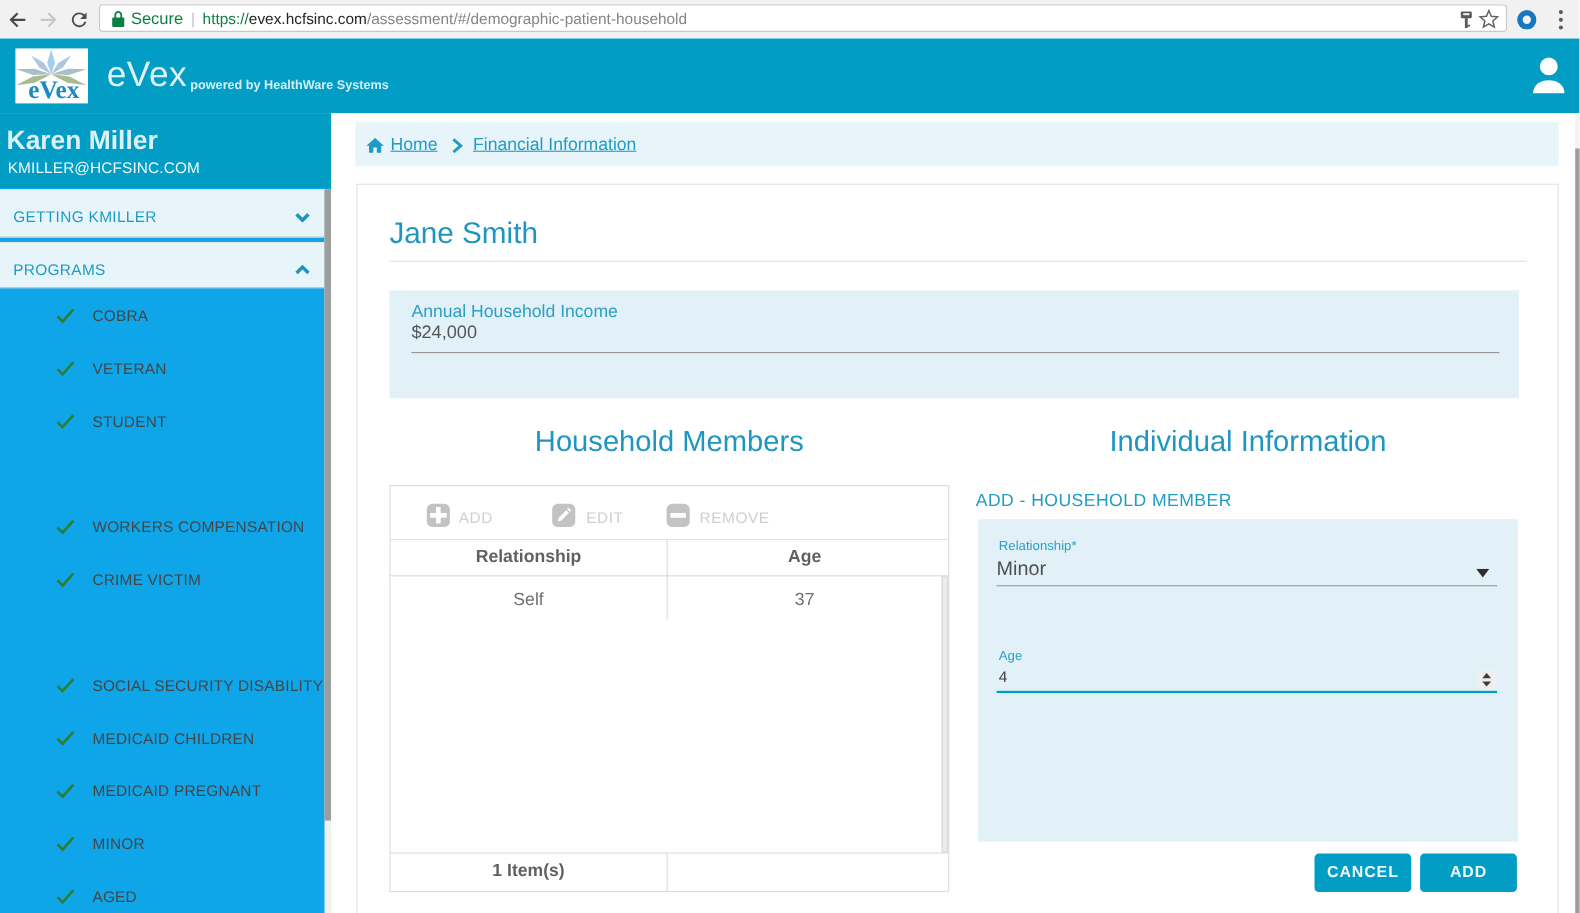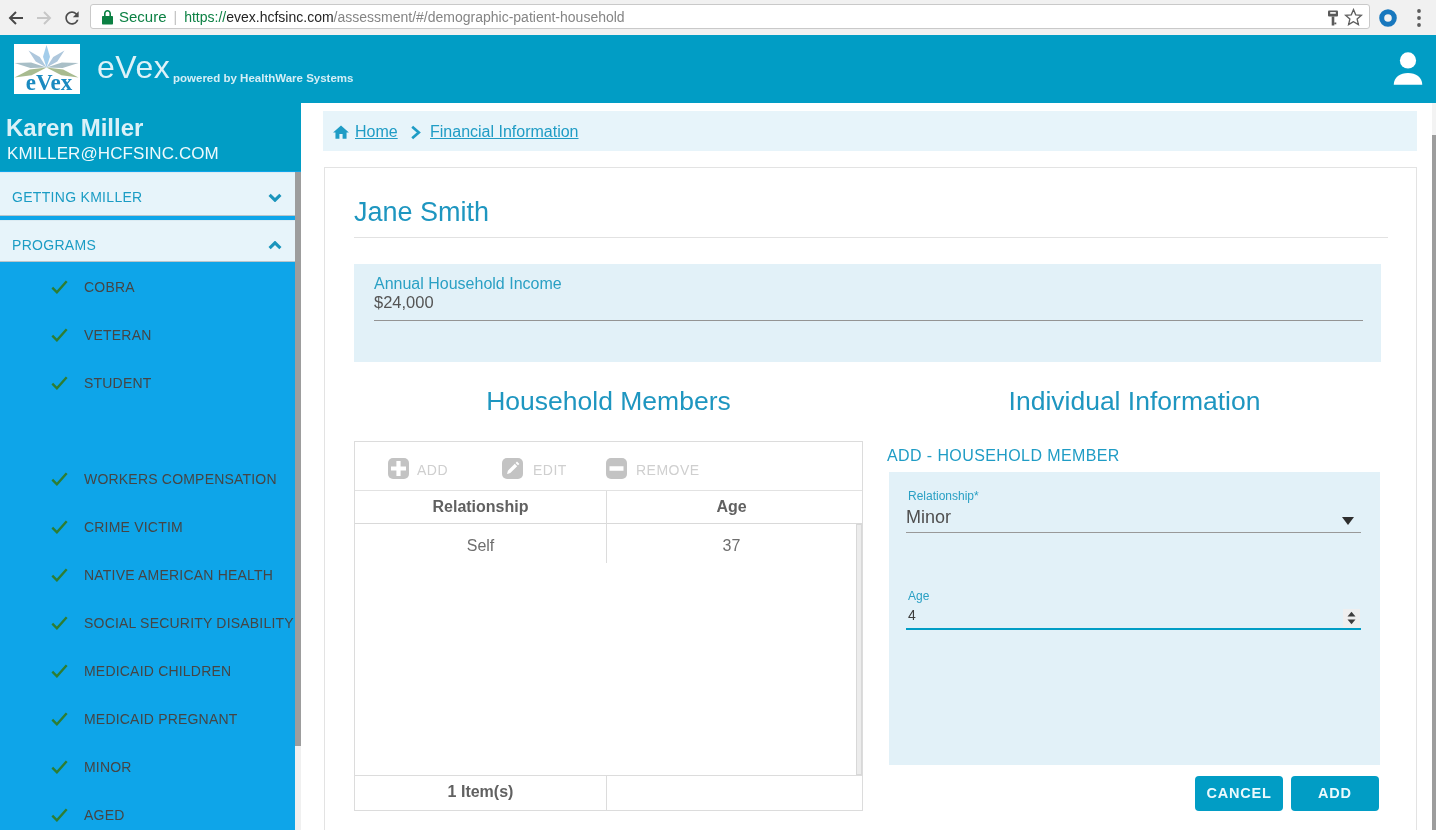--- a/index.html
+++ b/index.html
@@ -16,21 +16,21 @@
   #addrtxt .sep{color:#c0c0c0;padding:0 7px 0 7px;font-size:14px;}
   
   #hdr{left:0;top:35px;width:1436px;height:68px;background:#019dc5;}
   #logo{left:14px;top:8.5px;width:66px;height:50px;background:#fff;}
   #brand{left:97px;top:14px;font-size:32px;color:#def2f8;letter-spacing:.5px;}
   #powered{left:173px;top:37px;font-size:11.5px;font-weight:bold;color:#d4eef6;}
   
   #side{left:0;top:103px;width:301px;height:727px;background:#0ea5e9;}
   #sideuser{left:0;top:0;width:301px;height:68px;background:#019dc5;color:#fff;}
   #kname{left:6px;top:11px;font-size:24px;font-weight:bold;color:#daf1f8;}
-  #kmail{left:7px;top:41px;font-size:17px;color:#eefafd;letter-spacing:.1px;}
+  #kmail{left:7px;top:41px;font-size:14px;color:#eefafd;letter-spacing:.1px;}
   .srow{left:0;width:295px;background:#e7f4fa;border-top:1px solid #dcebf2;border-bottom:1px solid #b9c5cb;box-sizing:border-box;}
   .srow .t{position:absolute;left:14px;top:16px;font-size:14px;color:#1b9cc4;letter-spacing:.3px;}
   .srow svg{position:absolute;right:13px;top:20px;}
   .item{left:0;width:295px;height:48px;}
   .item .lbl{position:absolute;left:48px;top:16px;font-size:14px;color:#454545;letter-spacing:.2px;}
   .item svg{position:absolute;left:15px;top:17px;}
   #sidesb{left:295px;top:69px;width:6px;height:658px;background:#f0f0f0;}
   #sidesbthumb{left:0;top:0;width:6px;height:574px;background:#9d9d9d;}
   
   #main{left:301px;top:103px;width:1135px;height:727px;background:#fff;}
@@ -163,26 +163,20 @@
           <svg width="17" height="14" viewBox="0 0 17 14">
             <path d="M1.3 7.6 5.9 12.3 15.7 1.3" fill="none" stroke="#2e7d32" stroke-width="2.4"></path>
           </svg>
           <div class="lbl">WORKERS COMPENSATION</div>
         </div>
         <div class="item abs" style="top:240px;">
           <svg width="17" height="14" viewBox="0 0 17 14">
             <path d="M1.3 7.6 5.9 12.3 15.7 1.3" fill="none" stroke="#2e7d32" stroke-width="2.4"></path>
           </svg>
           <div class="lbl">CRIME VICTIM</div>
-        </div>
-        <div class="item abs" style="top:288px;">
-          <svg width="17" height="14" viewBox="0 0 17 14">
-            <path d="M1.3 7.6 5.9 12.3 15.7 1.3" fill="none" stroke="#2e7d32" stroke-width="2.4"></path>
-          </svg>
-          <div class="lbl">NATIVE AMERICAN HEALTH</div>
         </div>
         <div class="item abs" style="top:336px;">
           <svg width="17" height="14" viewBox="0 0 17 14">
             <path d="M1.3 7.6 5.9 12.3 15.7 1.3" fill="none" stroke="#2e7d32" stroke-width="2.4"></path>
           </svg>
           <div class="lbl">SOCIAL SECURITY DISABILITY</div>
         </div>
         <div class="item abs" style="top:384px;">
           <svg width="17" height="14" viewBox="0 0 17 14">
             <path d="M1.3 7.6 5.9 12.3 15.7 1.3" fill="none" stroke="#2e7d32" stroke-width="2.4"></path>

